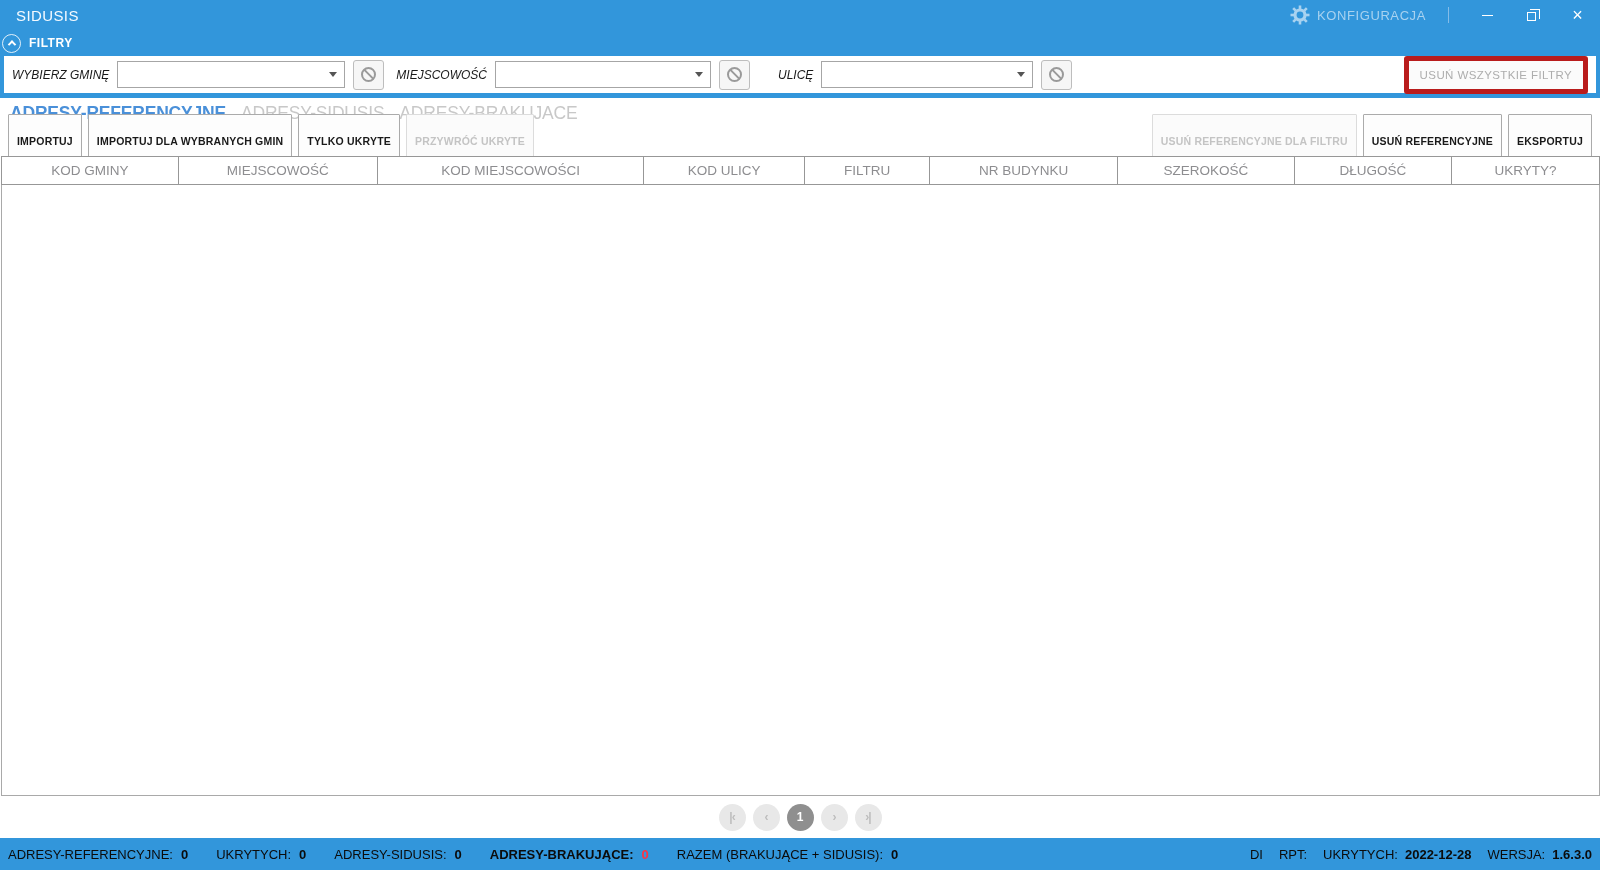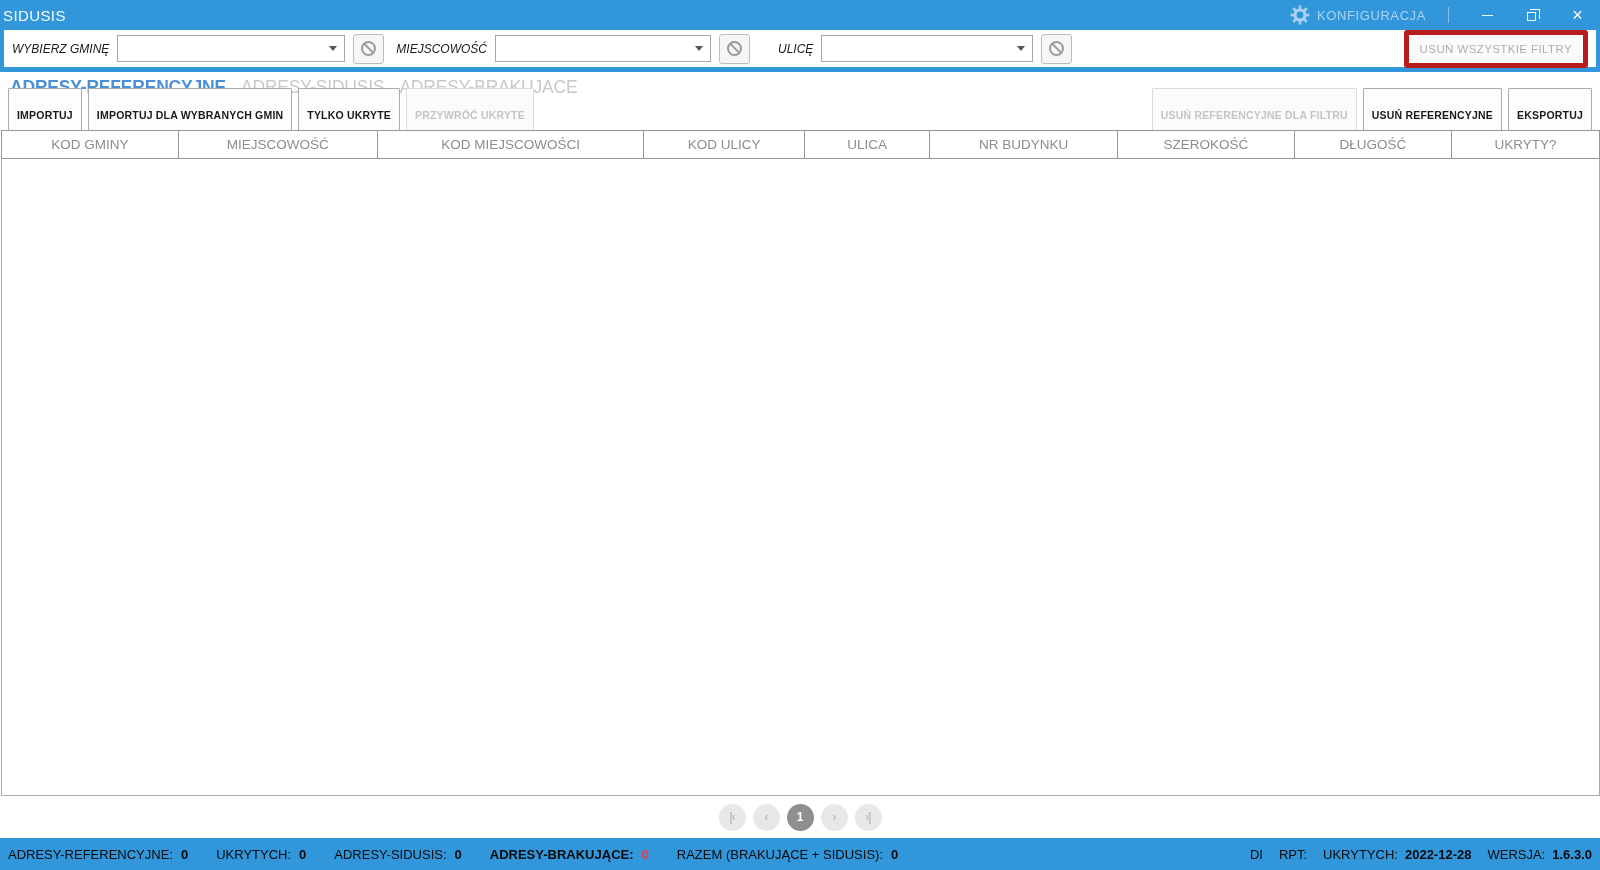--- a/index.html
+++ b/index.html
@@ -1,21 +1,21 @@
 <!DOCTYPE html>
 <html><head>
 <meta charset="utf-8">
 <style>
   * { box-sizing: border-box; margin: 0; padding: 0; }
   html, body { width: 1600px; height: 870px; overflow: hidden; }
   body { font-family: "Liberation Sans", "DejaVu Sans", sans-serif; background: #fff; }
   .app { width: 1600px; height: 870px; display: flex; flex-direction: column; background: #fff; }
 
   
-  .titlebar { background: #3296DB; height: 30px; display: flex; align-items: center; padding-left: 3px; flex: 0 0 auto; }
+  .titlebar { background: #3296DB; height: 30px; display: flex; align-items: center; padding-left: 16px; flex: 0 0 auto; }
   .app-title { color: #F4FAFF; font-size: 15px; letter-spacing: 0.4px; }
   .titlebar-right { margin-left: auto; display: flex; align-items: center; height: 100%; }
   .config-btn { display: flex; align-items: center; gap: 7px; color: #A8D2F0; font-size: 13px; letter-spacing: 0.6px; cursor: default; padding: 0 4px; }
   .tb-divider { width: 1px; height: 16px; background: #85BCE8; margin: 0 16px 0 18px; }
   .win-btn { width: 45px; height: 30px; display: flex; align-items: center; justify-content: center; }
   .min-icon { width: 11px; height: 1px; background: #fff; display: block; }
   .restore-icon { position: relative; width: 9px; height: 9px; border: 1px solid #fff; margin-top: 2px; margin-right: 2px; display: block; }
   .restore-icon::before { content: ""; position: absolute; left: 2px; top: -4px; width: 9px; height: 9px; border: 1px solid #fff; border-left: none; border-bottom: none; }
   .close-icon { color: #fff; font-size: 18px; line-height: 18px; font-weight: 400; }
 
@@ -102,20 +102,28 @@
       </div>
       <div class="win-btn">
         <span class="restore-icon"></span>
       </div>
       <div class="win-btn">
         <span class="close-icon">×</span>
       </div>
     </div>
   </div>
 
+  <div class="filtry-row">
+    <div class="filtry-toggle">
+      <span class="circle-chev">
+          <i class="chev"></i>
+        </span>
+      <span class="filtry-label">FILTRY</span>
+    </div>
+  </div>
 
   <div class="filter-frame">
     <div class="filter-panel">
 
       <span class="flabel">WYBIERZ GMINĘ</span>
       <div class="combo" style="width:228px">
         <span class="combo-value"></span>
         <span class="combo-arrow-box">
             <i class="down-tri"></i>
           </span>
@@ -168,21 +176,21 @@
     <button class="tbtn">EKSPORTUJ</button>
   </div>
 
   <table class="grid-header">
     <tbody>
         <tr>
       <th style="width:110px">KOD GMINY</th>
       <th style="width:124px">MIEJSCOWOŚĆ</th>
       <th style="width:166px">KOD MIEJSCOWOŚCI</th>
       <th style="width:100px">KOD ULICY</th>
-      <th style="width:78px">ULICA</th>
+      <th style="width:78px">FILTRU</th>
       <th style="width:117px">NR BUDYNKU</th>
       <th style="width:110px">SZEROKOŚĆ</th>
       <th style="width:98px">DŁUGOŚĆ</th>
       <th style="width:92px">UKRYTY?</th>
     </tr>
   </tbody>
     </table>
 
   <div class="grid-body"></div>
 

